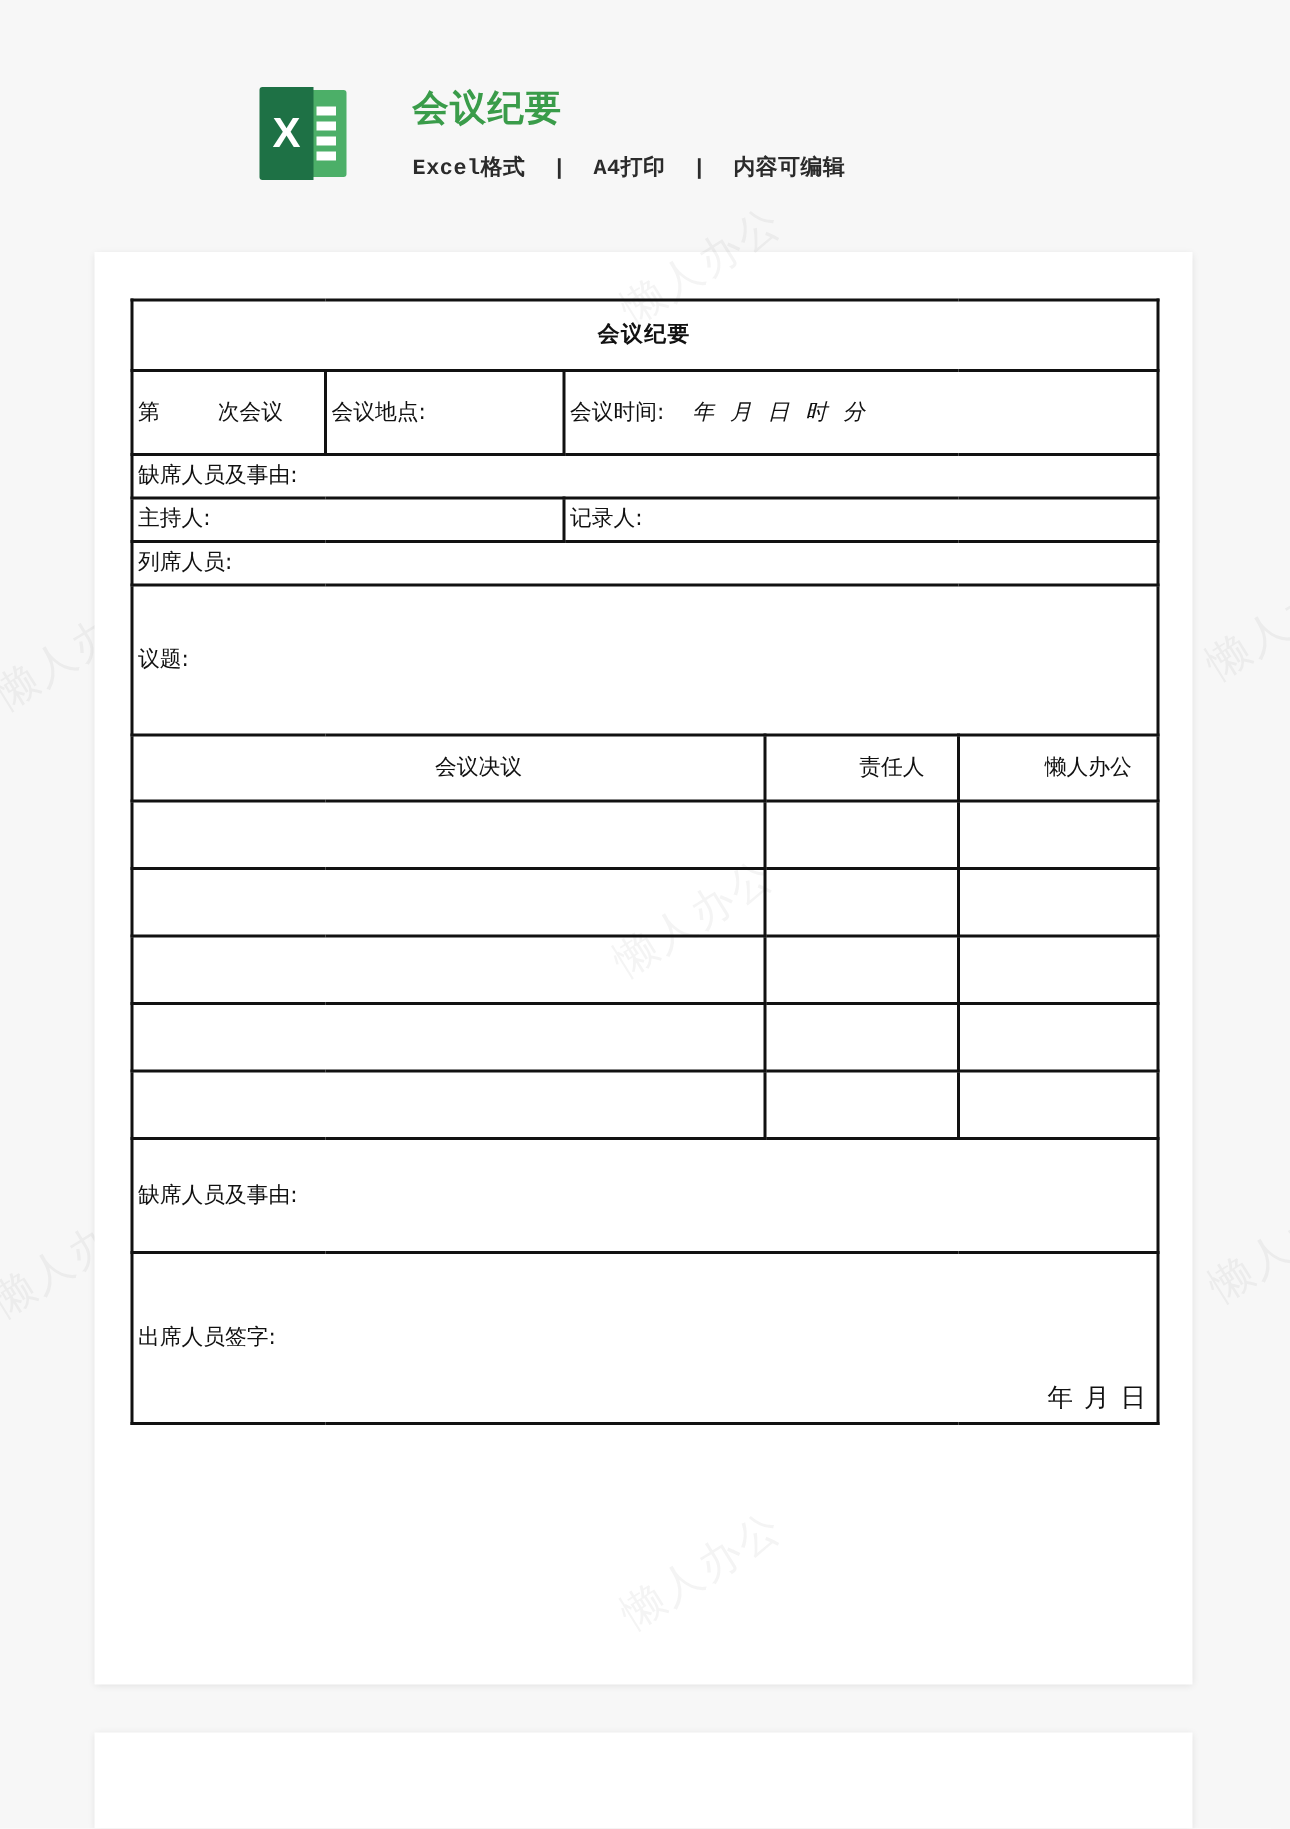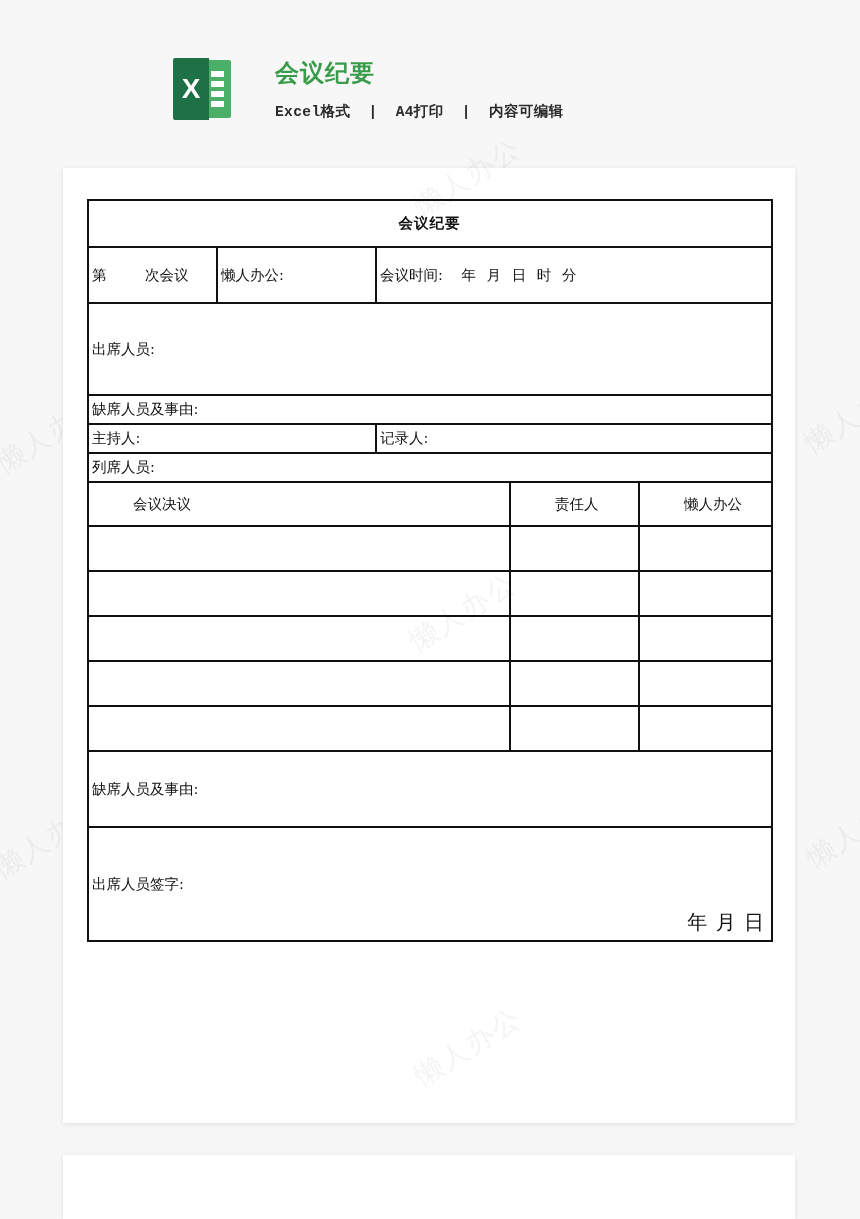--- a/index.html
+++ b/index.html
@@ -161,36 +161,36 @@
     font-weight: bold;
     height: 47px;
     letter-spacing: 1px;
   }
   .r-basic td { height: 56px; vertical-align: middle; }
   .tall-attend { height: 92px; vertical-align: middle; }
   .r-one-line td { height: 29px; }
   .topic-cell { height: 100px; vertical-align: middle; }
   .col-head td {
     height: 44px;
-    text-align: left;
+    text-align: center;
     vertical-align: middle;
     padding-left: 44px;
   }
   .blank-row td { height: 45px; }
   .opinion-cell { height: 76px; vertical-align: top; padding-top: 8px; }
   .sign-cell { height: 114px; vertical-align: top; padding-top: 8px; position: relative; }
   .sign-date {
     position: absolute;
     right: 6px;
     bottom: 5px;
-    font-size: 20px;
+    font-size: 17px;
     letter-spacing: 1px;
     white-space: nowrap;
   }
-  .time-label .gap { letter-spacing: 3px; }
+  .time-label .gap { letter-spacing: 3px; font-style: italic; }
   .nb { white-space: nowrap; }
 </style>
 </head>
 <body>
 
 <div class="page-header">
   <div class="xls-icon">
     <div class="leaf">
       <div class="grid">
         <i></i>
@@ -243,33 +243,28 @@
       <tr>
         <td class="title-cell" colspan="5">会议纪要</td>
       </tr>
 
       <tr class="r-basic">
         <td>
           <span class="nb">第</span>
           <span style="display:inline-block;width:34px"></span><span class="nb">次会议</span>
         </td>
         <td>
-          <span>懒人办公:</span>
+          <span>会议地点:</span>
         </td>
         <td class="time-label" colspan="3">
           <span>会议时间:</span>
           <span style="display:inline-block;width:14px"></span><span class="gap">年 月 日 时 分</span>
         </td>
       </tr>
 
-      <tr>
-        <td class="tall-attend" colspan="5">
-          <span>出席人员:</span>
-        </td>
-      </tr>
 
       <tr class="r-one-line">
         <td colspan="5">
           <span>缺席人员及事由:</span>
         </td>
       </tr>
 
       <tr class="r-one-line">
         <td colspan="2">
           <span>主持人:</span>
@@ -278,20 +273,25 @@
           <span>记录人:</span>
         </td>
       </tr>
 
       <tr class="r-one-line">
         <td colspan="5">
           <span>列席人员:</span>
         </td>
       </tr>
 
+      <tr>
+        <td class="topic-cell" colspan="5">
+          <span>议题:</span>
+        </td>
+      </tr>
 
       <tr class="col-head">
         <td colspan="3">会议决议</td>
         <td>责任人</td>
         <td>懒人办公</td>
       </tr>
 
       <tr class="blank-row">
         <td colspan="3"></td>
         <td></td>

